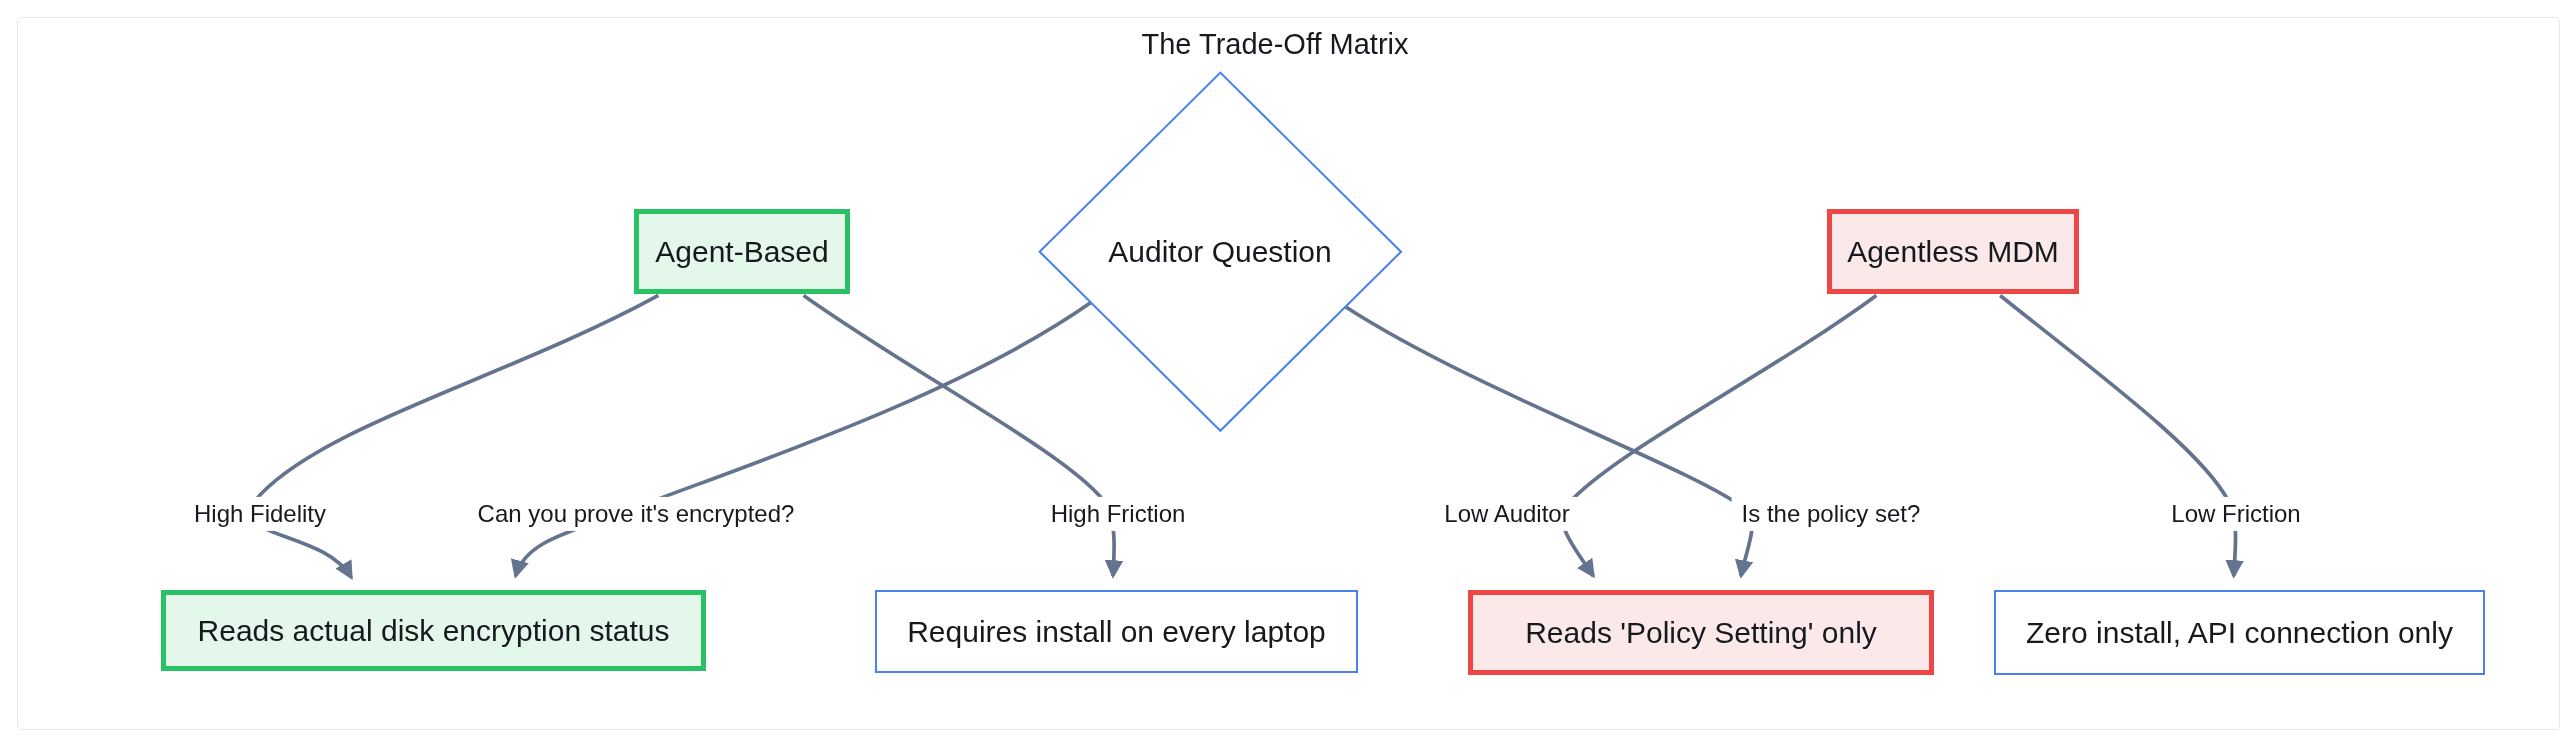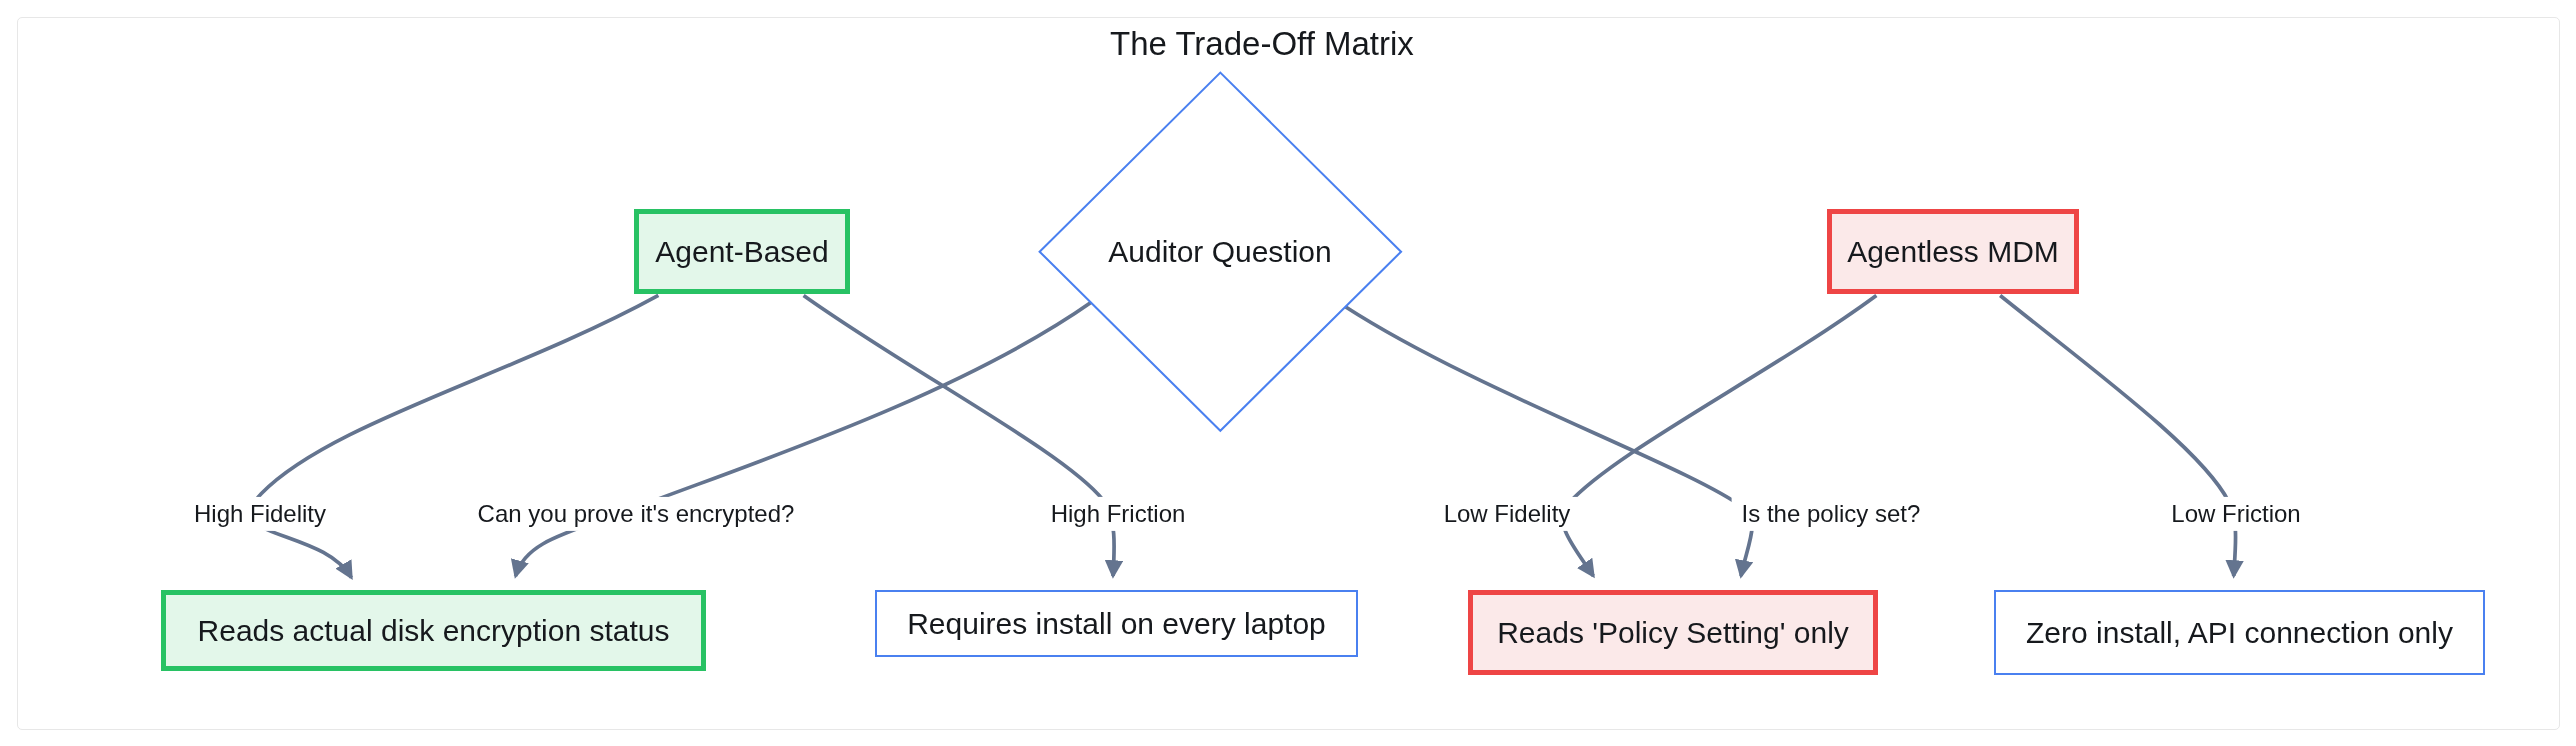--- a/index.html
+++ b/index.html
@@ -43,22 +43,23 @@
   }
   .diamond-shape{
     fill:#ffffff;
     stroke:var(--blue, #4a80f0);
     stroke-width:2.5;
   }
   .title{
     position:absolute;
     left:1110px; top:25px;
     width:330px; height:38px;
-    font-size:33px;
+    font-size:29px;
     line-height:38px;
+    text-align:center;
     white-space:nowrap;
   }
   .node{
     position:absolute;
     display:flex;
     align-items:center;
     justify-content:center;
     font-size:30px;
     line-height:1.2;
     white-space:nowrap;
@@ -66,22 +67,22 @@
   }
   .node.green{background:var(--green-fill);border:5px solid var(--green-border);}
   .node.red{background:var(--red-fill);border:5px solid var(--red-border);}
   .node.blue{background:#ffffff;border:2.5px solid var(--blue);}
   .node.diamond-label{background:transparent;border:none;}
 
   .n-agent-based   {left:634px;  top:209px; width:216px; height:85px;}
   .n-agentless-mdm {left:1827px; top:209px; width:252px; height:85px;text-align:center;}
   .n-diamond-text  {left:1039px; top:73px;  width:362px; height:358px;}
   .n-agent-result  {left:161px;  top:590px; width:545px; height:81px;}
-  .n-friction-high {left:875px; top:590px; width:483px; height:67px;}
-  .n-mdm-result    {left:1468px; top:590px; width:410px; height:85px;}
+  .n-friction-high {left:875px; top:590px; width:483px; height:83px;}
+  .n-mdm-result    {left:1468px; top:590px; width:466px; height:85px;}
   .n-friction-low  {left:1994px; top:590px; width:491px; height:85px;}
 
   .edge-label{
     position:absolute;
     transform:translate(-50%,-50%);
     background:#ffffff;
     padding:3.3px 10px;
     font-size:24px;
     line-height:1.15;
     white-space:nowrap;
@@ -143,18 +144,18 @@
     <span>Reads 'Policy Setting' only</span>
   </div>
 
   <div class="node blue n-friction-low">
     <span>Zero install, API connection only</span>
   </div>
 
   <div class="edge-label el-high-fidelity">High Fidelity</div>
   <div class="edge-label el-can-you-prove">Can you prove it's encrypted?</div>
   <div class="edge-label el-high-friction">High Friction</div>
-  <div class="edge-label el-low-fidelity">Low Fidelity</div>
+  <div class="edge-label el-low-fidelity">Low Auditor</div>
   <div class="edge-label el-is-policy-set">Is the policy set?</div>
   <div class="edge-label el-low-friction">Low Friction</div>
 
 </div>
 
 
 </body></html>

